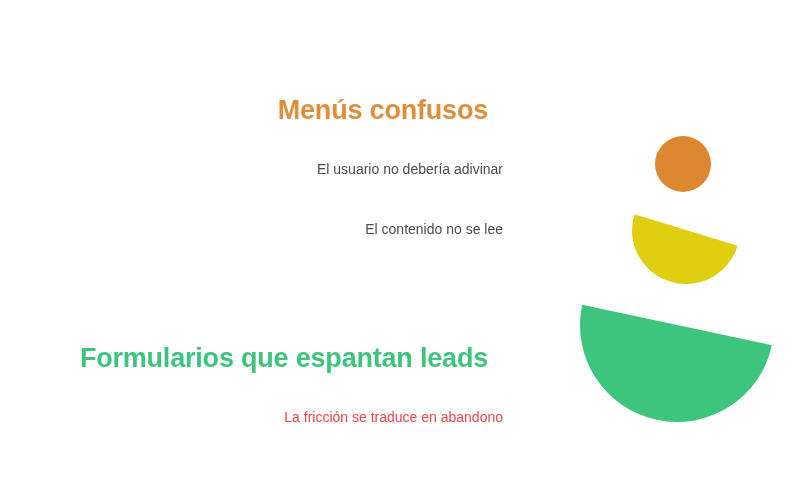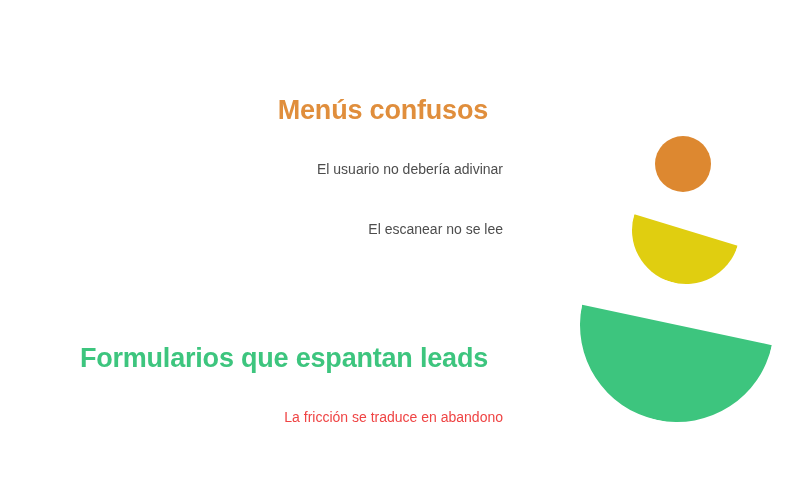--- a/index.html
+++ b/index.html
@@ -115,21 +115,21 @@
 <div id="slide" style="background: rgb(255, 255, 255);">
 
   <div id="text-column">
 
     <div class="point-block" id="point-block-0">
       <div class="point-heading" style="color: rgb(224, 142, 60);">Menús confusos</div>
       <div class="point-subtitle" style="color: rgb(77, 77, 77);">El usuario no debería adivinar</div>
     </div>
 
     <div class="point-block" id="point-block-1">
-      <div class="point-subtitle" style="color: rgb(77, 77, 77);">El escanear no se lee</div>
+      <div class="point-subtitle" style="color: rgb(77, 77, 77);">El contenido no se lee</div>
     </div>
 
     <div class="point-block" id="point-block-2">
       <div class="point-heading" style="color: rgb(61, 197, 126);">Formularios que espantan leads</div>
       <div class="point-subtitle" style="color: #ef4444;">La fricción se traduce en abandono</div>
     </div>
 
   </div>
 
   <div id="decor-graphic">

